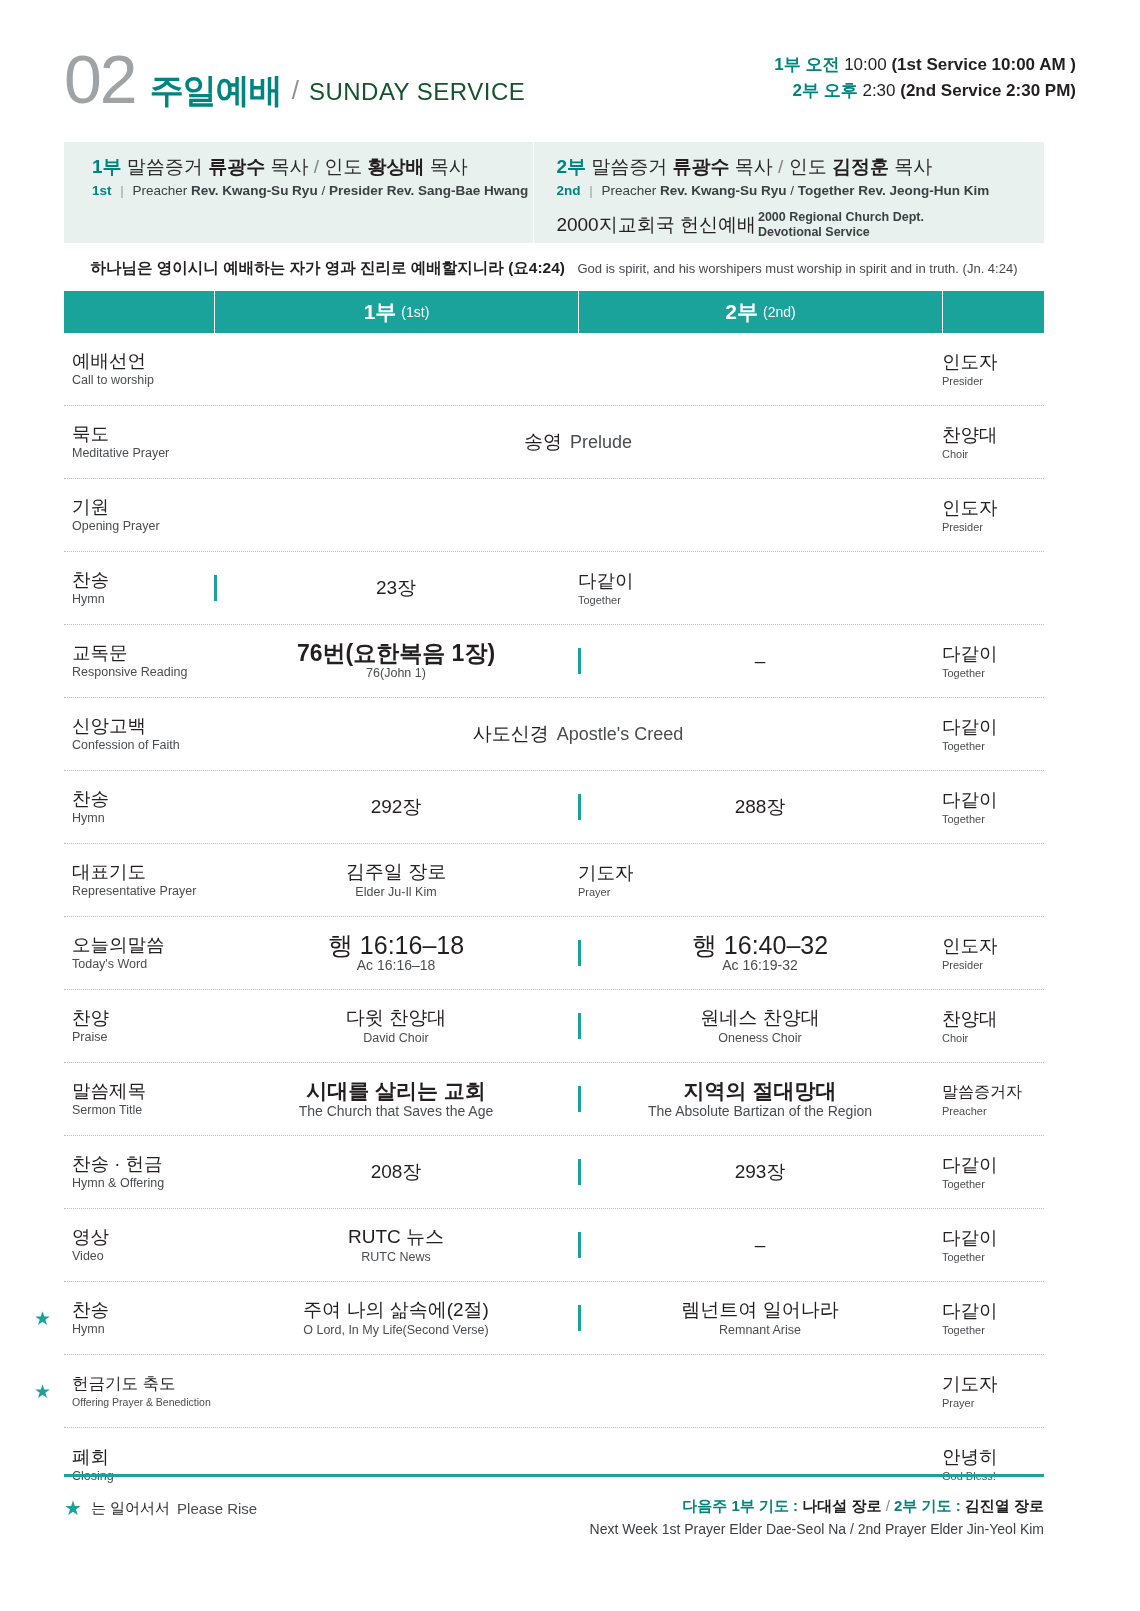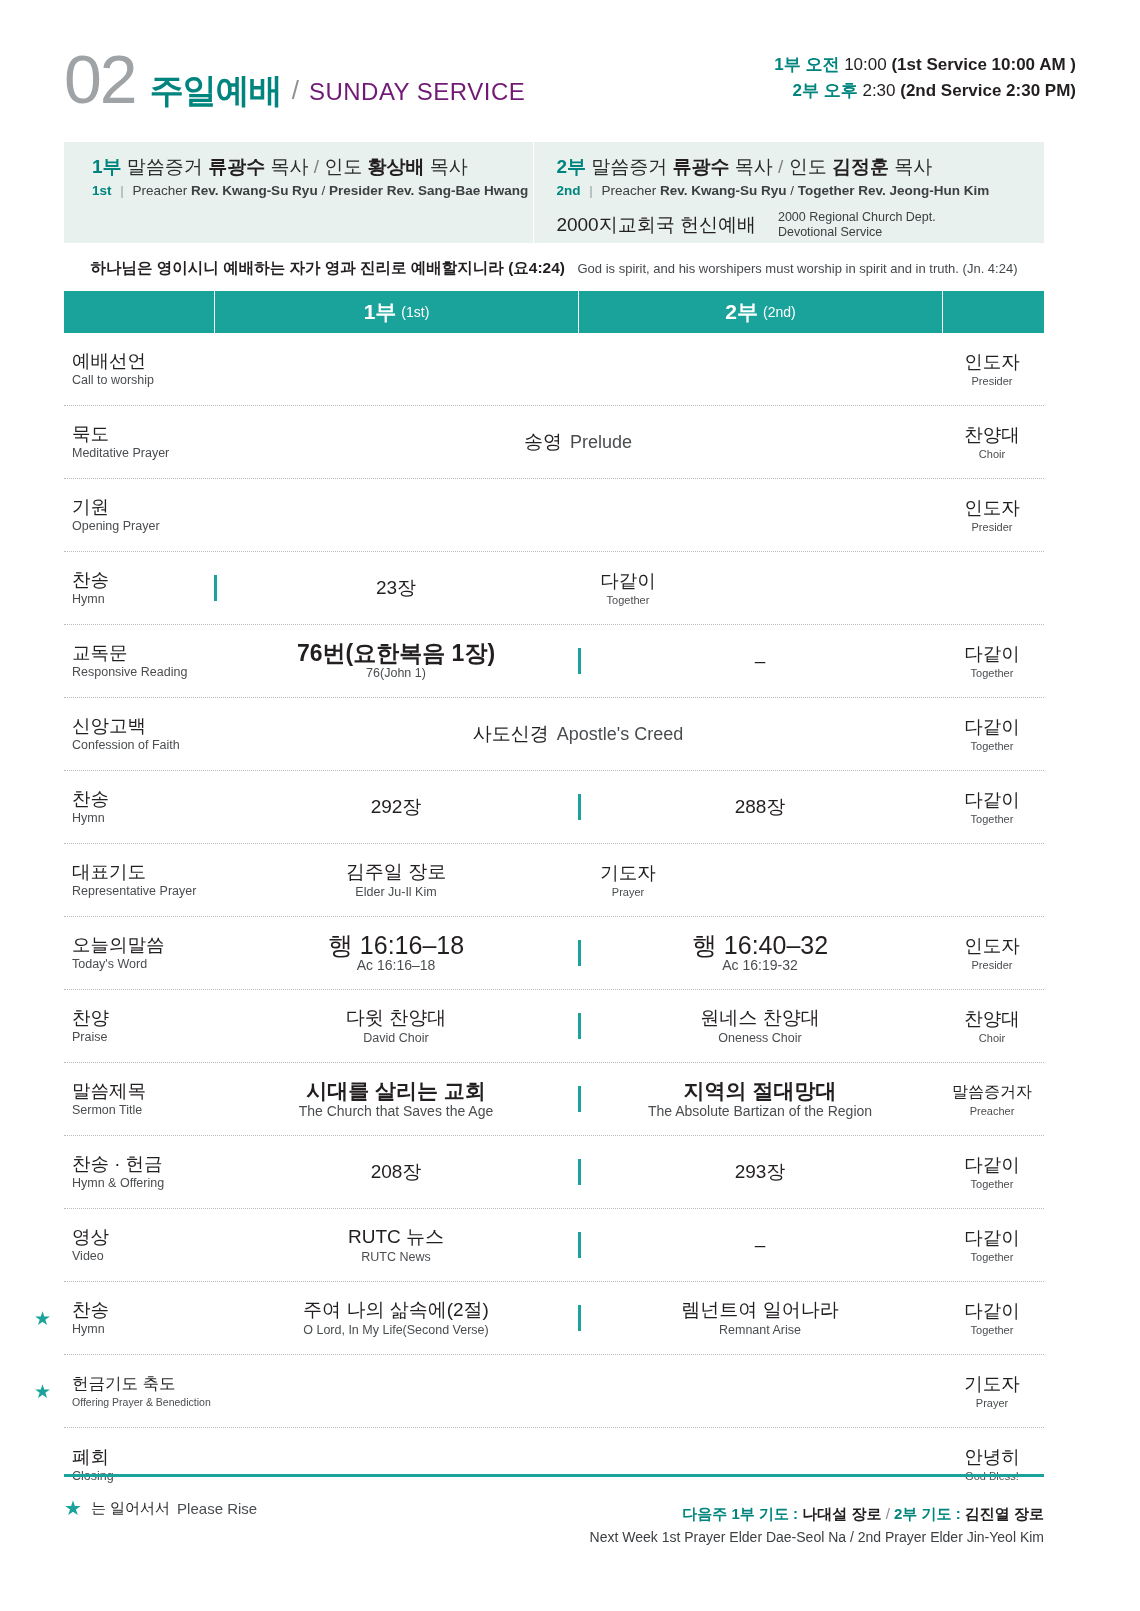--- a/index.html
+++ b/index.html
@@ -20,21 +20,21 @@
   .hdr-left { position:absolute; left:0; top:0; display:flex; align-items:flex-end; }
   .hdr-num {
     font-size:68px; line-height:62px; color:#9fa3a6; font-weight:400;
     letter-spacing:-2px; font-family:"Liberation Sans", sans-serif;
   }
   .hdr-ko {
     font-size:34px; line-height:40px; color:#00857e; font-weight:700;
     margin-left:14px; letter-spacing:-1px;
   }
   .hdr-sep { font-size:26px; color:#8d9194; margin:0 10px 2px 10px; line-height:36px;}
-  .hdr-en { font-size:24px; color:#701a75; letter-spacing:0.5px; line-height:36px; }
+  .hdr-en { font-size:24px; color:#14532d; letter-spacing:0.5px; line-height:36px; }
 
   .hdr-right { position:absolute; right:0; top:4px; text-align:right; }
   .hdr-time { font-size:17px; line-height:26px; color:#231f20; white-space:nowrap;}
   .hdr-time .t-ko { color:#00857e; font-weight:700;text-align:center; }
   .hdr-time .t-num { font-weight:400; color:#231f20; }
   .hdr-time .t-en { font-weight:700; }
 
   
   .info {
     position:absolute; left:64px; top:142px; width:980px;
@@ -48,21 +48,21 @@
   .il-row1 .part { color:#00857e; font-weight:700; }
   .il-row1 .lbl { color:#2b2b2b; font-weight:400; }
   .il-row1 .nm { font-weight:700; color:#231f20; }
   .il-row1 .slash { color:#808487; }
   .il-row2 { font-size:13.5px; line-height:22px; color:#3d4043; white-space:nowrap; }
   .il-row2 .ord { color:#00857e; font-weight:700; }
   .il-row2 .bar { color:#9aa0a3; margin:0 5px; }
   .il-row2 .nm { font-weight:700; }
   .info-extra { display:flex; align-items:center; margin-top:8px; white-space:nowrap;}
   .ie-ko { font-size:19px; color:#231f20; }
-  .ie-en { font-size:12.5px; color:#3d4043; line-height:15px; margin-left:22px; }
+  .ie-en { font-size:12.5px; color:#3d4043; line-height:15px; margin-left:2px;font-weight:bold; }
 
   
   .verse {
     position:absolute; left:64px; top:258px; width:980px; text-align:center;
     white-space:nowrap;
   }
   .verse .vko { font-size:15.5px; font-weight:700; color:#231f20; }
   .verse .ven { font-size:13px; color:#45484b; margin-left:8px; }
 
   
@@ -77,21 +77,21 @@
   .th.c4 { width:102px; border-left:1px solid #ffffff; }
   .th-ko { font-size:21px; font-weight:700; }
   .th-en { font-size:14px; font-weight:400; margin-left:5px;text-align:center; }
 
   .row { display:flex; align-items:center; position:relative;
          border-bottom:1px dotted #b9bdbf; height:73px; }
   .row:last-child { border-bottom:none; }
   .c1 { width:150px; padding-left:8px; position:relative; }
   .c2 { width:364px; text-align:center; position:relative; }
   .c3 { width:364px; text-align:center; position:relative; }
-  .c4 { width:102px; text-align:center; padding-right:2px; }
+  .c4 { width:102px; text-align:left; padding-right:2px; }
 
   .lbl-ko { font-size:18.5px; color:#231f20; line-height:22px; }
   .lbl-en { font-size:12.5px; color:#4a4d50; line-height:16px; }
   .lbl-ko.sm { font-size:16.5px; }
   .lbl-en.sm { font-size:10.5px; }
 
   .v-ko { font-size:19px; color:#231f20; line-height:24px; }
   .v-en { font-size:12.5px; color:#4a4d50; line-height:16px; }
   .v-ko.big { font-size:23px; font-weight:700; }
   .v-ko.big2 { font-size:25px; }
@@ -110,21 +110,21 @@
   .star { position:absolute; left:-30px; top:50%; transform:translateY(-50%);
           color:#1aa39a; font-size:19px; }
 
   
   .tbl-bottom { position:absolute; left:64px; top:1474px; width:980px; height:3px; background:#1aa39a;}
   .footer { position:absolute; left:64px; top:1490px; width:980px; }
   .f-left { position:absolute; left:0; top:6px; display:flex; align-items:center; white-space:nowrap;}
   .f-star { color:#1aa39a; font-size:20px; margin-right:9px; }
   .f-ko { font-size:15px; color:#231f20; }
   .f-en { font-size:15px; color:#4a4d50; margin-left:7px; }
-  .f-right { position:absolute; right:0; top:12px; text-align:right; white-space:nowrap;}
+  .f-right { position:absolute; right:0; top:4px; text-align:right; white-space:nowrap;}
   .fr1 { font-size:15px; line-height:24px; }
   .fr1 .g { color:#00857e; font-weight:700; }
   .fr1 .n { color:#231f20; font-weight:700; }
   .fr1 .sl { color:#8b8f92; }
   .fr2 { font-size:14px; color:#3d4043; line-height:22px; }
 </style>
 </head>
 <body>
 
 <div class="page">

